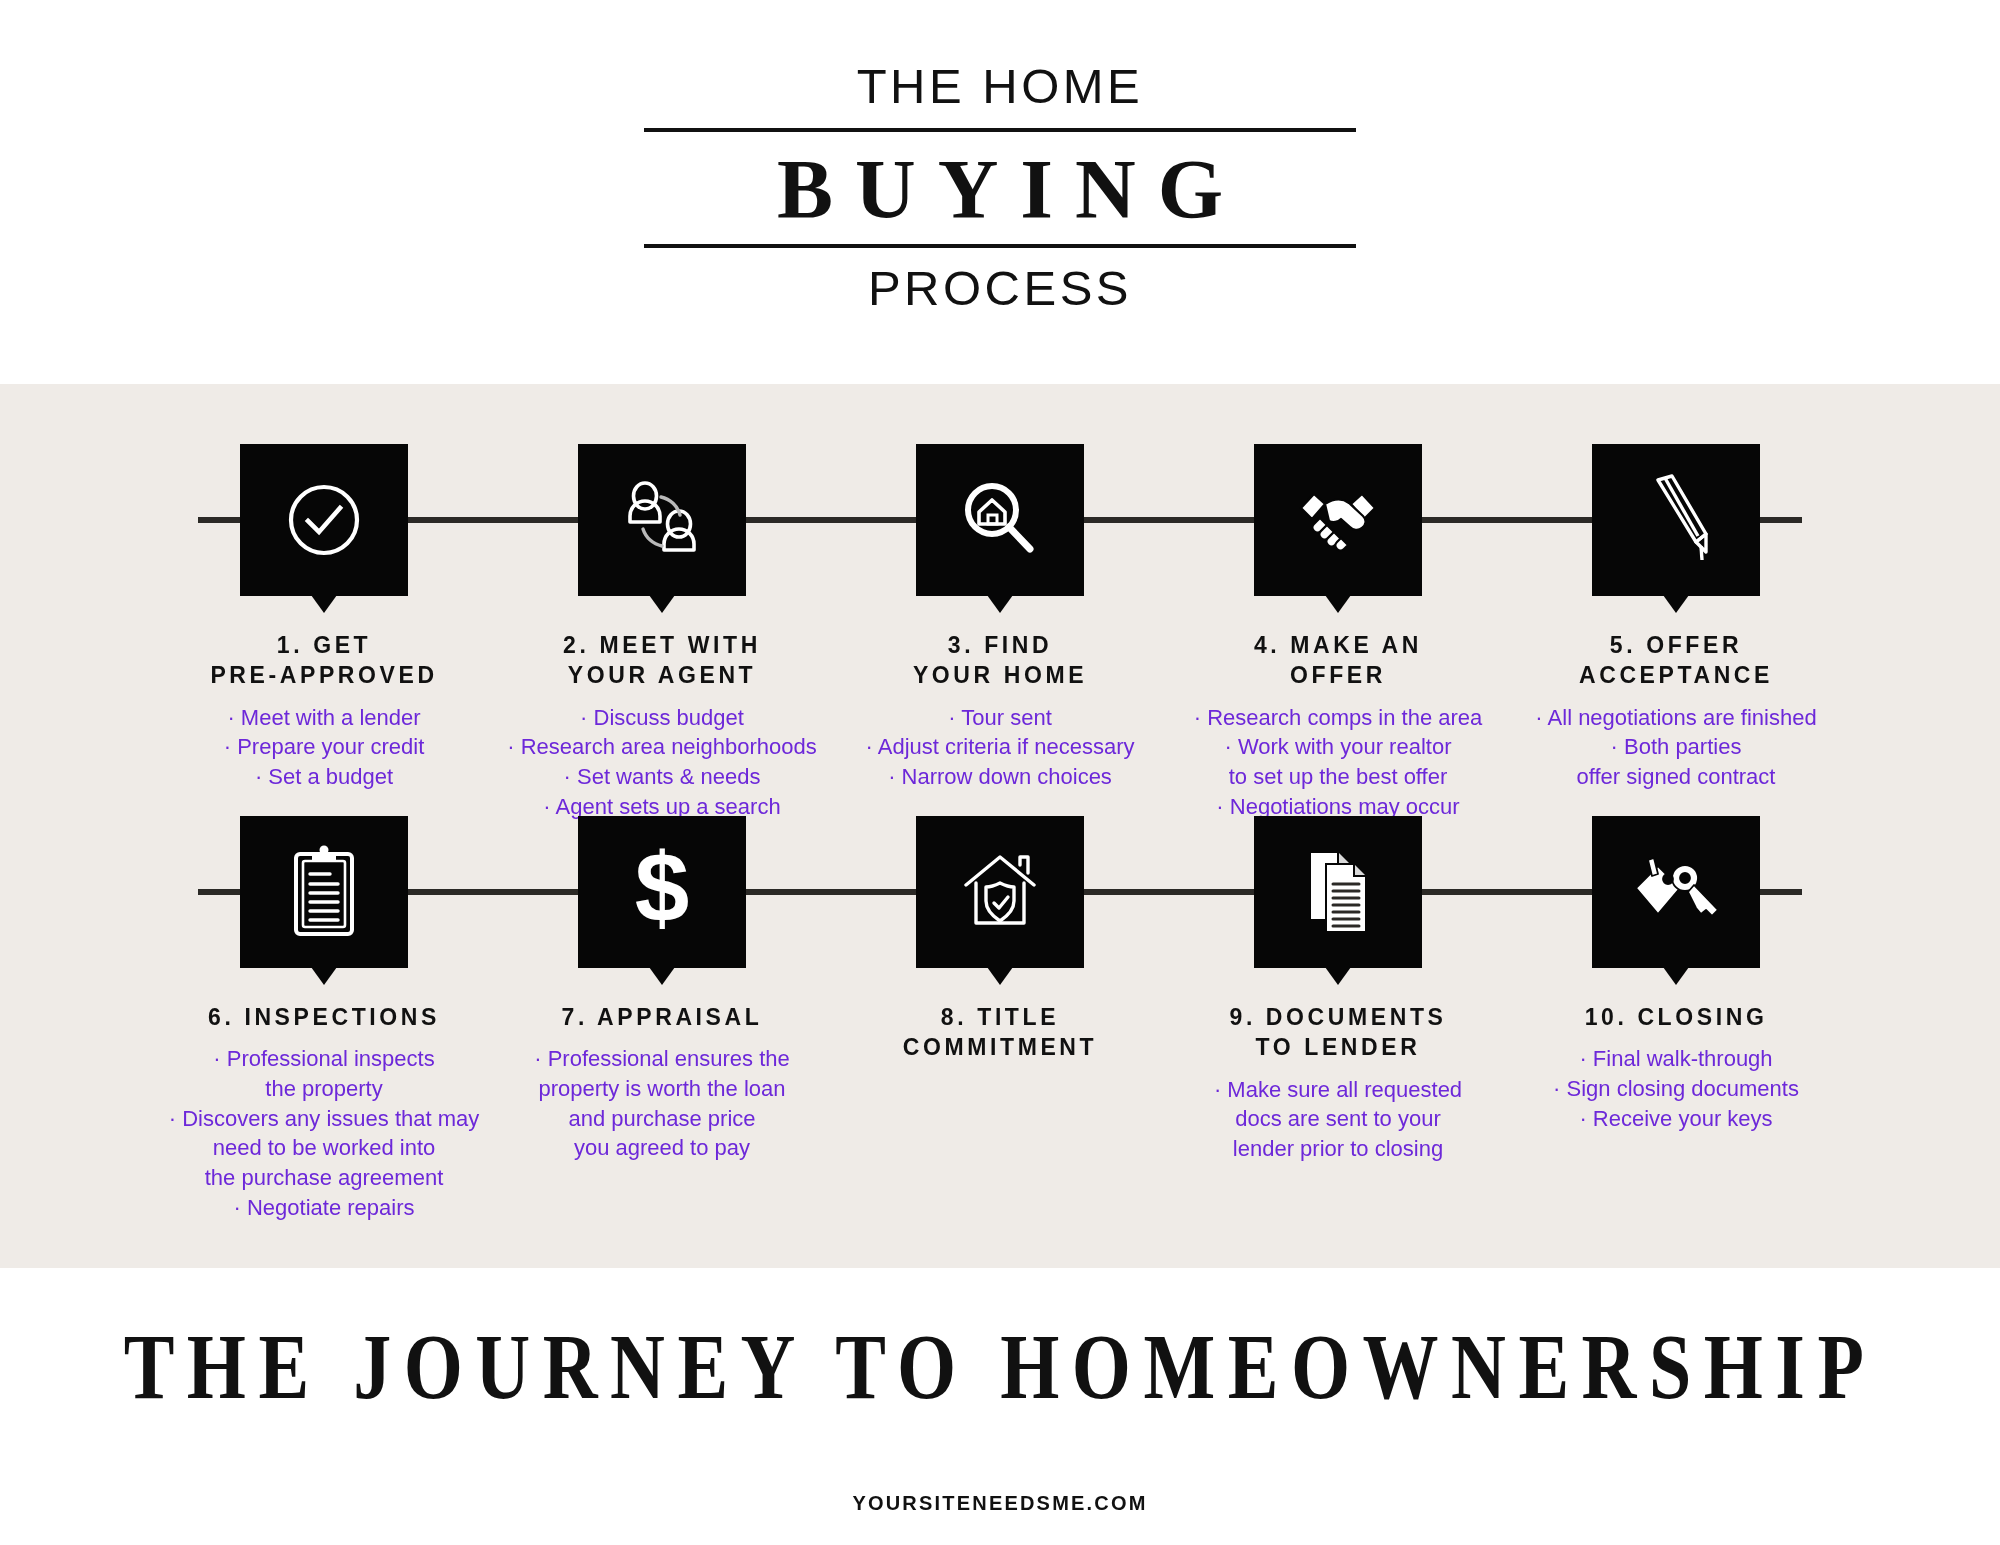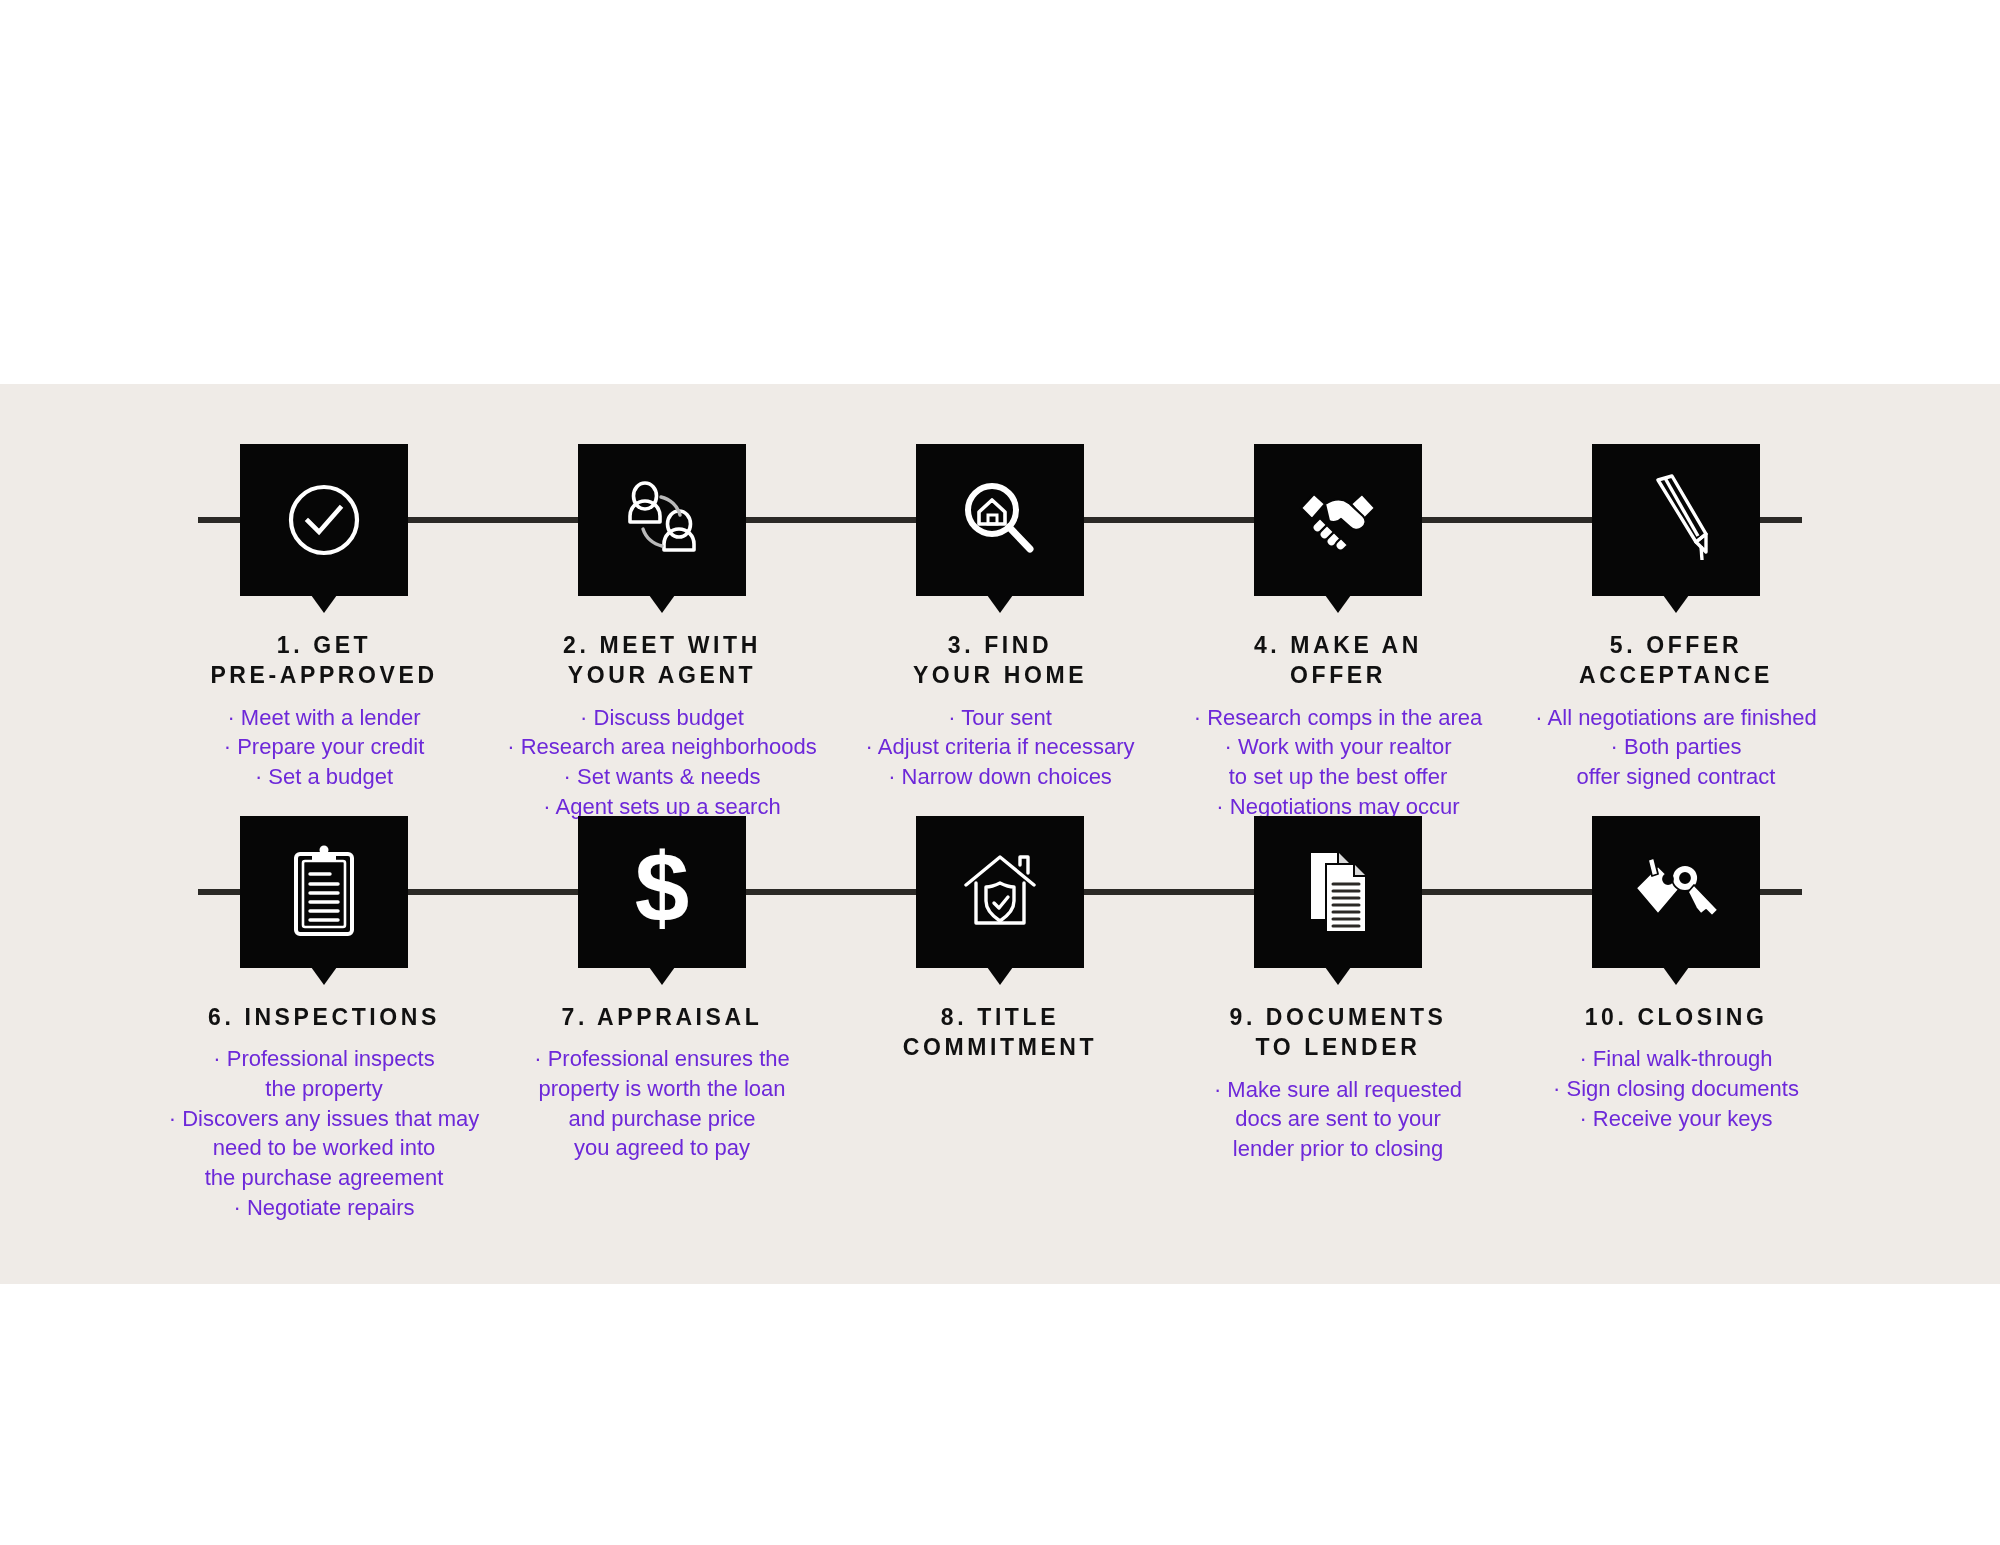--- a/index.html
+++ b/index.html
@@ -111,20 +111,27 @@
     font-family: "Liberation Sans", sans-serif;
     font-size: 20px; font-weight: 700; letter-spacing: 2.2px;
     color: #111111;
   }
 </style>
 </head>
 <body>
 
 <div class="page">
 
+  <div class="title-block">
+    <div class="title-top">THE HOME</div>
+    <div class="title-rule"></div>
+    <div class="title-main">BUYING</div>
+    <div class="title-rule2"></div>
+    <div class="title-bottom">PROCESS</div>
+  </div>
 
   <div class="band">
 
     <div class="row row1">
       <div class="connector"></div>
       <div class="steps">
 
         <div class="step">
           <div class="icon-box">
             <span>
@@ -337,14 +344,18 @@
           <div class="step-title">10. CLOSING</div>
           <div class="step-list w-wide">· Final walk-through
 · Sign closing documents
 · Receive your keys</div>
         </div>
 
       </div>
     </div>
   </div>
 
+  <div class="footer">
+    <div class="footer-head">THE JOURNEY TO HOMEOWNERSHIP</div>
+    <div class="footer-url">YOURSITENEEDSME.COM</div>
+  </div>
 
 </div>
 
 </body></html>

